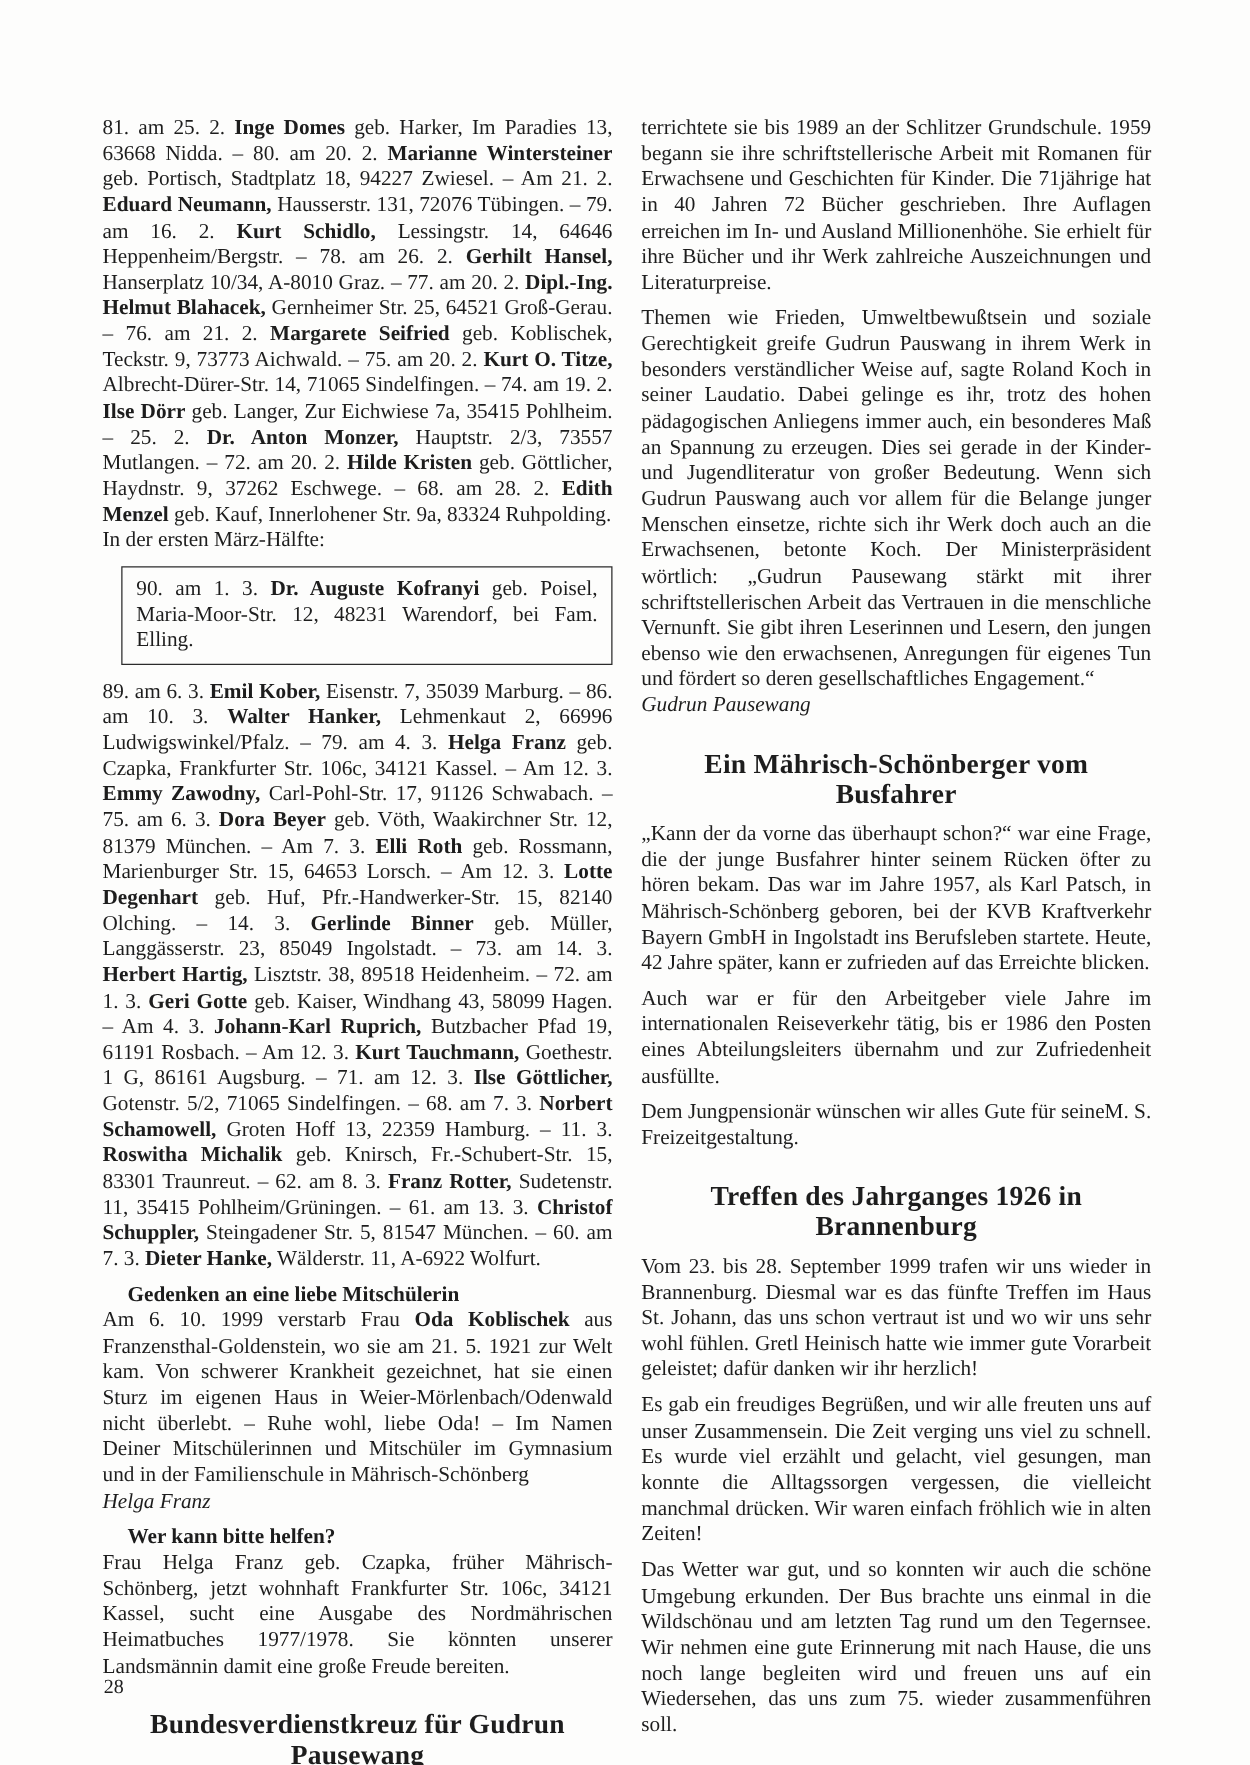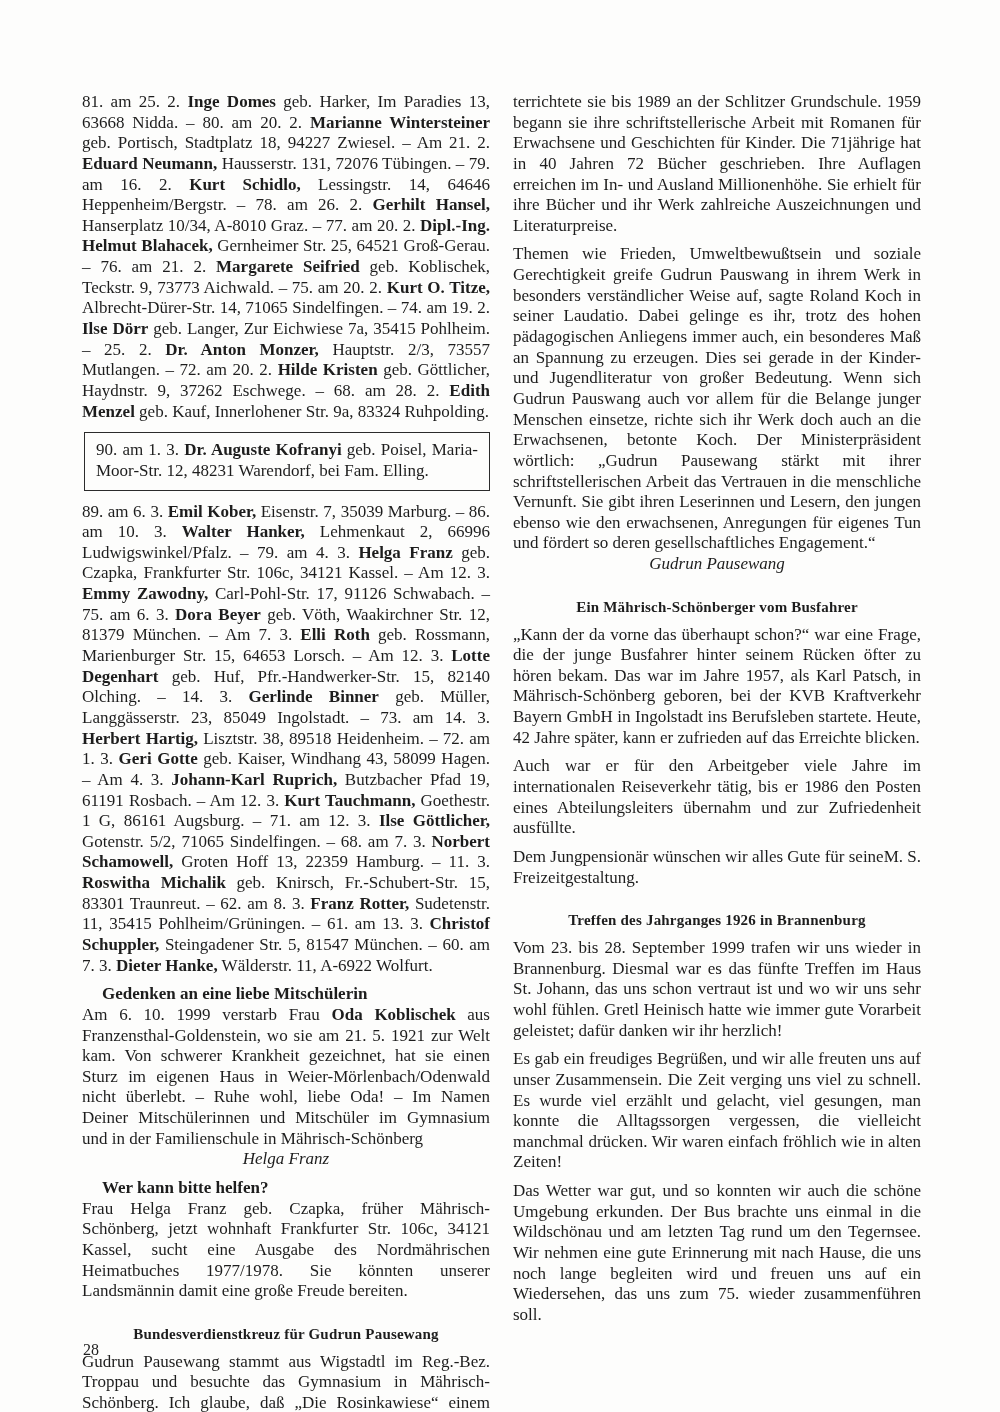--- a/index.html
+++ b/index.html
@@ -7,37 +7,38 @@
     position:relative;width:1000px;height:1412px;background:#fdfdfc;overflow:hidden;
     font-family:"Liberation Serif", "DejaVu Serif", serif;color:#1d1d1d;padding-left:32px;
   }
   .columns{position:absolute;left:82px;top:92px;width:840px;display:flex;gap:23px;}
   .col{width:408px;font-size:17px;line-height:1.215;}
   p{margin:0;}
   .justify{text-align:justify;}
   .gap{margin-top:8px;}
   .subhead{font-weight:bold;margin-top:8px;margin-left:20px;}
   .mainhead{
-    font-weight:bold;font-size:15px;line-height:1.12;text-align:center;
+    font-weight:bold;font-size:22px;line-height:1.12;text-align:center;
     margin:24px 0 9px 0;letter-spacing:.2px;
   }
   .mainhead span{display:block;}
-  .boxed{border:1.6px solid #2b2b2b;padding:7px 11px 8px 11px;margin:10px 0 11px 2px;}
-  .sig-right{text-align:center;font-style:italic;}
+  .boxed{border:1.6px solid #2b2b2b;padding:7px 11px 8px 11px;margin:10px 0 11px 15px;}
+  .sig-right{text-align:left;font-style:italic;}
   .sig-inline{float:right;}
   .page-number{position:absolute;left:83px;top:1341px;font-size:16px;}
 </style>
 </head>
 <body>
 
 <div class="page">
   <div class="columns">
 
     <div class="col">
       <p class="justify">81. am 25. 2. <b>Inge Domes</b> geb. Harker, Im Paradies 13, 63668 Nidda. – 80. am 20. 2. <b>Marianne Wintersteiner</b> geb. Portisch, Stadtplatz 18, 94227 Zwiesel. – Am 21. 2. <b>Eduard Neumann,</b> Hausserstr. 131, 72076 Tübingen. – 79. am 16. 2. <b>Kurt Schidlo,</b> Lessingstr. 14, 64646 Heppenheim/Bergstr. – 78. am 26. 2. <b>Gerhilt Hansel,</b> Hanserplatz 10/34, A-8010 Graz. – 77. am 20. 2. <b>Dipl.-Ing. Helmut Blahacek,</b> Gernheimer Str. 25, 64521 Groß-Gerau. – 76. am 21. 2. <b>Margarete Seifried</b> geb. Koblischek, Teckstr. 9, 73773 Aichwald. – 75. am 20. 2. <b>Kurt O. Titze,</b> Albrecht-Dürer-Str. 14, 71065 Sindelfingen. – 74. am 19. 2. <b>Ilse Dörr</b> geb. Langer, Zur Eichwiese 7a, 35415 Pohlheim. – 25. 2. <b>Dr. Anton Monzer,</b> Hauptstr. 2/3, 73557 Mutlangen. – 72. am 20. 2. <b>Hilde Kristen</b> geb. Göttlicher, Haydnstr. 9, 37262 Eschwege. – 68. am 28. 2. <b>Edith Menzel</b> geb. Kauf, Innerlohener Str. 9a, 83324 Ruhpolding.</p>
+      <p>In der ersten März-Hälfte:</p>
 
       <div class="boxed">
         <p class="justify">90. am 1. 3. <b>Dr. Auguste Kofranyi</b> geb. Poisel, Maria-Moor-Str. 12, 48231 Warendorf, bei Fam. Elling.</p>
       </div>
 
       <p class="justify">89. am 6. 3. <b>Emil Kober,</b> Eisenstr. 7, 35039 Marburg. – 86. am 10. 3. <b>Walter Hanker,</b> Lehmenkaut 2, 66996 Ludwigswinkel/Pfalz. – 79. am 4. 3. <b>Helga Franz</b> geb. Czapka, Frankfurter Str. 106c, 34121 Kassel. – Am 12. 3. <b>Emmy Zawodny,</b> Carl-Pohl-Str. 17, 91126 Schwabach. – 75. am 6. 3. <b>Dora Beyer</b> geb. Vöth, Waakirchner Str. 12, 81379 München. – Am 7. 3. <b>Elli Roth</b> geb. Rossmann, Marienburger Str. 15, 64653 Lorsch. – Am 12. 3. <b>Lotte Degenhart</b> geb. Huf, Pfr.-Handwerker-Str. 15, 82140 Olching. – 14. 3. <b>Gerlinde Binner</b> geb. Müller, Langgässerstr. 23, 85049 Ingolstadt. – 73. am 14. 3. <b>Herbert Hartig,</b> Lisztstr. 38, 89518 Heidenheim. – 72. am 1. 3. <b>Geri Gotte</b> geb. Kaiser, Windhang 43, 58099 Hagen. – Am 4. 3. <b>Johann-Karl Ruprich,</b> Butzbacher Pfad 19, 61191 Rosbach. – Am 12. 3. <b>Kurt Tauchmann,</b> Goethestr. 1 G, 86161 Augsburg. – 71. am 12. 3. <b>Ilse Göttlicher,</b> Gotenstr. 5/2, 71065 Sindelfingen. – 68. am 7. 3. <b>Norbert Schamowell,</b> Groten Hoff 13, 22359 Hamburg. – 11. 3. <b>Roswitha Michalik</b> geb. Knirsch, Fr.-Schubert-Str. 15, 83301 Traunreut. – 62. am 8. 3. <b>Franz Rotter,</b> Sudetenstr. 11, 35415 Pohlheim/Grüningen. – 61. am 13. 3. <b>Christof Schuppler,</b> Steingadener Str. 5, 81547 München. – 60. am 7. 3. <b>Dieter Hanke,</b> Wälderstr. 11, A-6922 Wolfurt.</p>
 
       <div class="subhead">Gedenken an eine liebe Mitschülerin</div>
       <p class="justify">Am 6. 10. 1999 verstarb Frau <b>Oda Koblischek</b> aus Franzensthal-Goldenstein, wo sie am 21. 5. 1921 zur Welt kam. Von schwerer Krankheit gezeichnet, hat sie einen Sturz im eigenen Haus in Weier-Mörlenbach/Odenwald nicht überlebt. – Ruhe wohl, liebe Oda! – Im Namen Deiner Mitschülerinnen und Mitschüler im Gymnasium und in der Familienschule in Mährisch-Schönberg</p>
       <div class="sig-right">Helga Franz</div>

